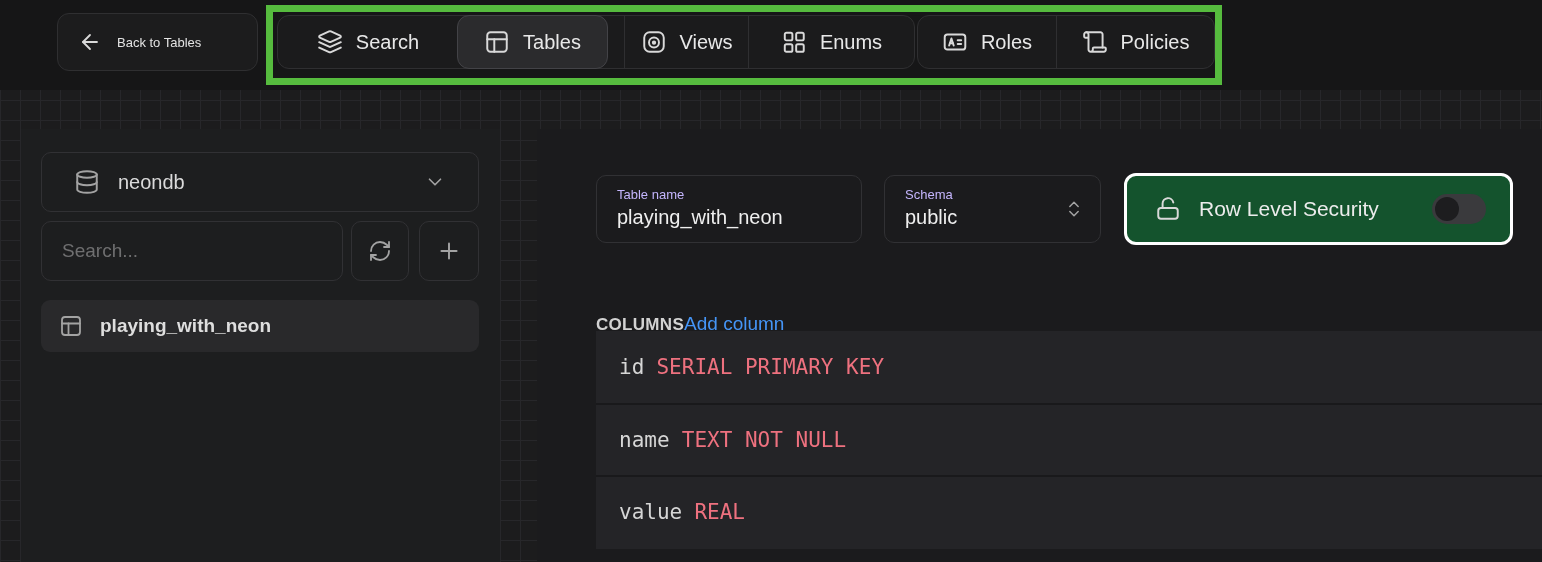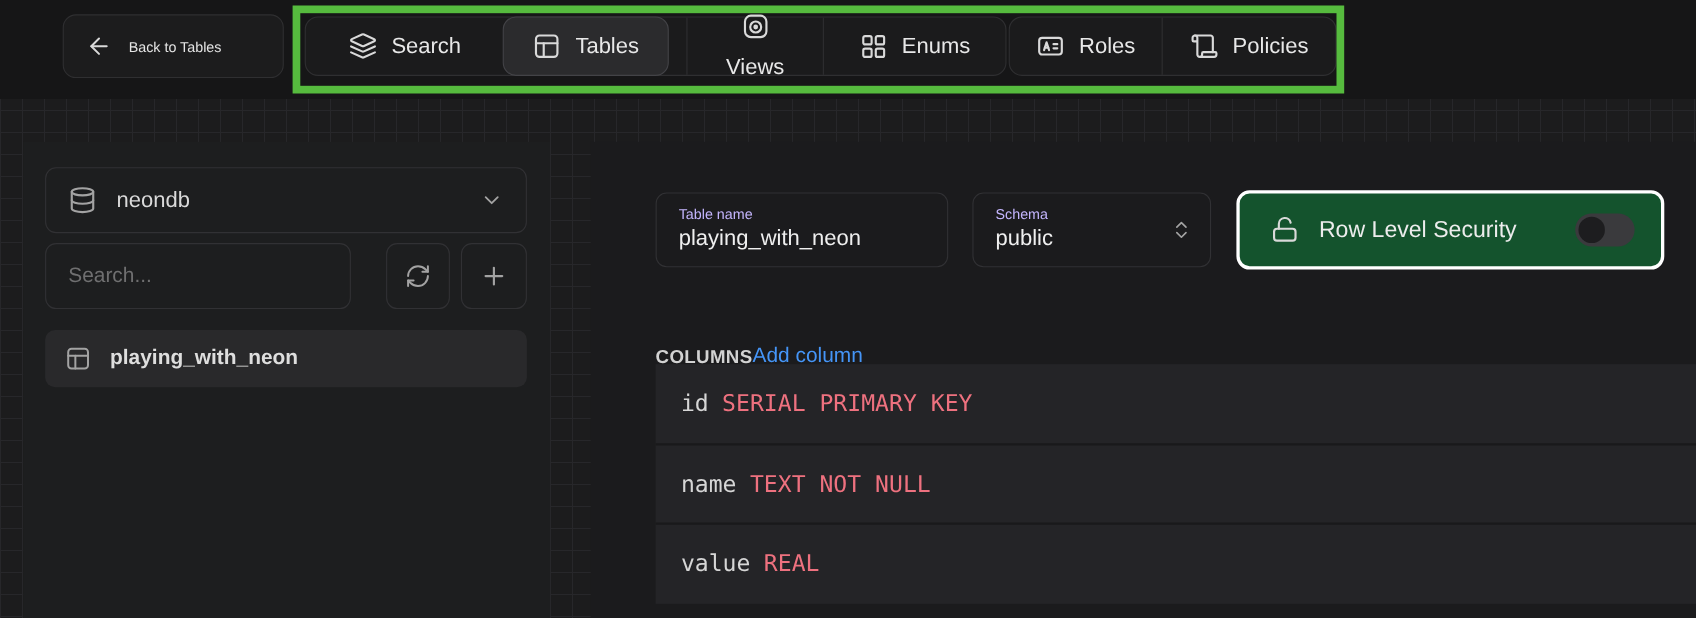--- a/index.html
+++ b/index.html
@@ -40,41 +40,41 @@
     display:flex; align-items:center; justify-content:center; gap:13px;
     color:#e8e8e8; font-size:20px; font-weight:500; cursor:pointer;
     background:transparent; border:none;
   }
   .tab + .tab { border-left:1px solid #2f2f31; }
   .tab.active {
     background:#2b2b2d; border:1px solid #434347; border-radius:12px;
     margin:-1px 16px -1px -1px; height:calc(100% + 2px);
   }
   .t-schemas { width:180px; } .t-tables { width:151px; }
-  .t-views { width:124px;flex-direction:column; } .t-enums { width:166px; }
+  .t-views { width:124px; } .t-enums { width:166px; }
   .t-roles { width:138px; } .t-policies { width:158px; }
 
   .icon { display:inline-flex; align-items:center; justify-content:center; flex:none; }
   .icon svg { stroke:#d9d9d9; fill:none; stroke-width:1.8; stroke-linecap:round; stroke-linejoin:round; }
   .icon.dim svg { stroke:#a3a3a3; }
 
   
   .sidebar {
     position:absolute; left:21px; top:129px; width:479px; height:433px;
     background:#1d1e1f;
   }
   .db-select {
     position:absolute; left:20px; top:23px; width:438px; height:60px;
-    display:flex; align-items:center; gap:18px; padding:0 20px;
+    display:flex; align-items:center; gap:18px; padding:0 32px;
     background:#1d1e1f; border:1px solid #313134; border-radius:10px;
     color:#dadada; font-size:20px; cursor:pointer;
   }
   .db-select .spacer { flex:1; }
   .search-input {
-    position:absolute; left:20px; top:92px; width:278px; height:60px;
+    position:absolute; left:20px; top:92px; width:302px; height:60px;
     background:#1d1e1f; border:1px solid #313134; border-radius:10px;
     color:#e5e5e5; font-size:19px; padding:0 20px; outline:none;
     font-family:"Liberation Sans", sans-serif;
   }
   .search-input::placeholder { color:#6f6f70; }
   .sq-btn {
     position:absolute; top:92px; height:60px;
     background:#1d1e1f; border:1px solid #313134; border-radius:10px;
     display:flex; align-items:center; justify-content:center; cursor:pointer;
   }

